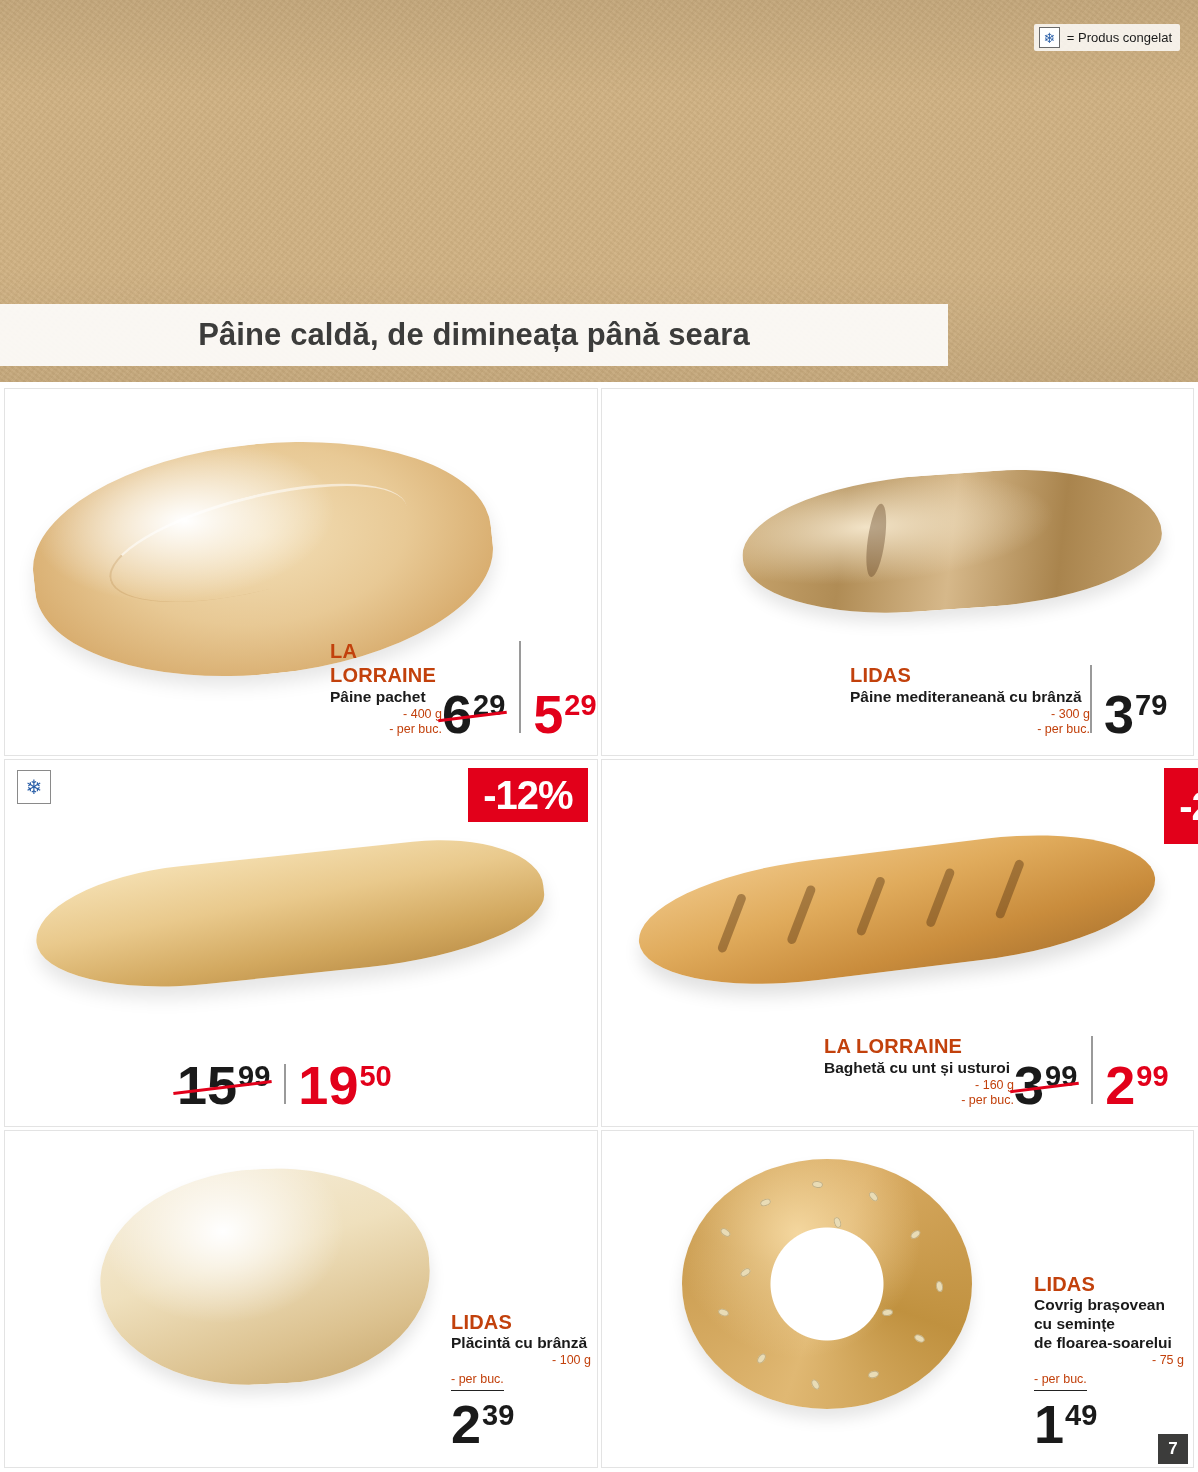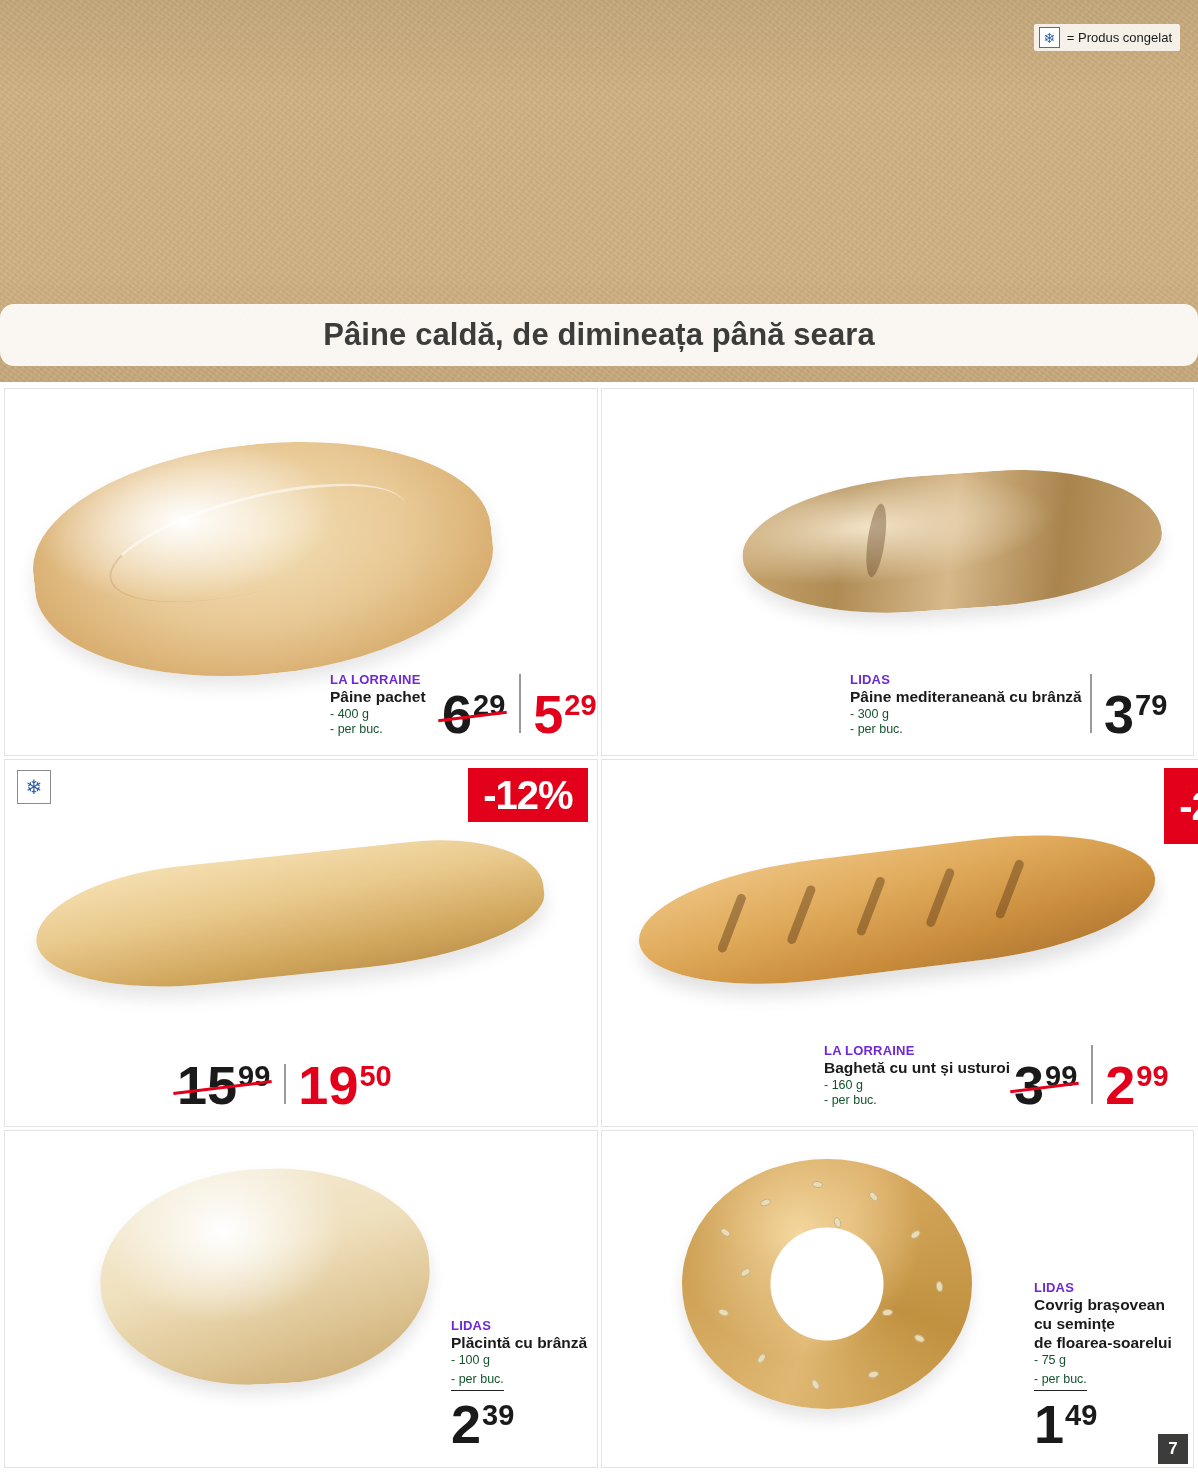--- a/index.html
+++ b/index.html
@@ -70,27 +70,26 @@
     color: #2a5fa8;
     font-size: 14px;
     line-height: 1;
   }
 
   
   .title-band {
     position: absolute;
     top: 304px;
     left: 0;
-    width: 1198px;
+    width: 948px;
     height: 62px;
     background: rgba(255,255,255,0.90);
     display: flex;
     align-items: center;
     justify-content: center;
-    border-radius: 14px;
   }
   .title-band h1 {
     margin: 0;
     font-size: 31px;
     font-weight: bold;
     color: #3c3c3b;
     letter-spacing: .1px;
   }
 
   
@@ -235,33 +234,34 @@
   }
 
   
   .info {
     position: absolute;
     display: flex;
     align-items: flex-end;
   }
   .info-text { line-height: 1.22; }
   .brand {
-    font-size: 13px;
-    font-weight: bold;
-    color: #6d28d9;
+    font-size: 20px;
+    font-weight: bold;
+    color: #c2410c;
     letter-spacing: .2px;
   }
   .pname {
     font-size: 15.5px;
     font-weight: bold;
     color: #1a1a1a;
   }
   .pmeta {
     font-size: 12.5px;
-    color: #14532d;
+    color: #c2410c;
+    text-align: right;
   }
 
   .price {
     display: flex;
     align-items: flex-start;
     font-weight: bold;
     line-height: .86;
   }
   .price .int { font-size: 54px; }
   .price .dec { font-size: 29px; margin-top: 2px; margin-left: 1px; }

